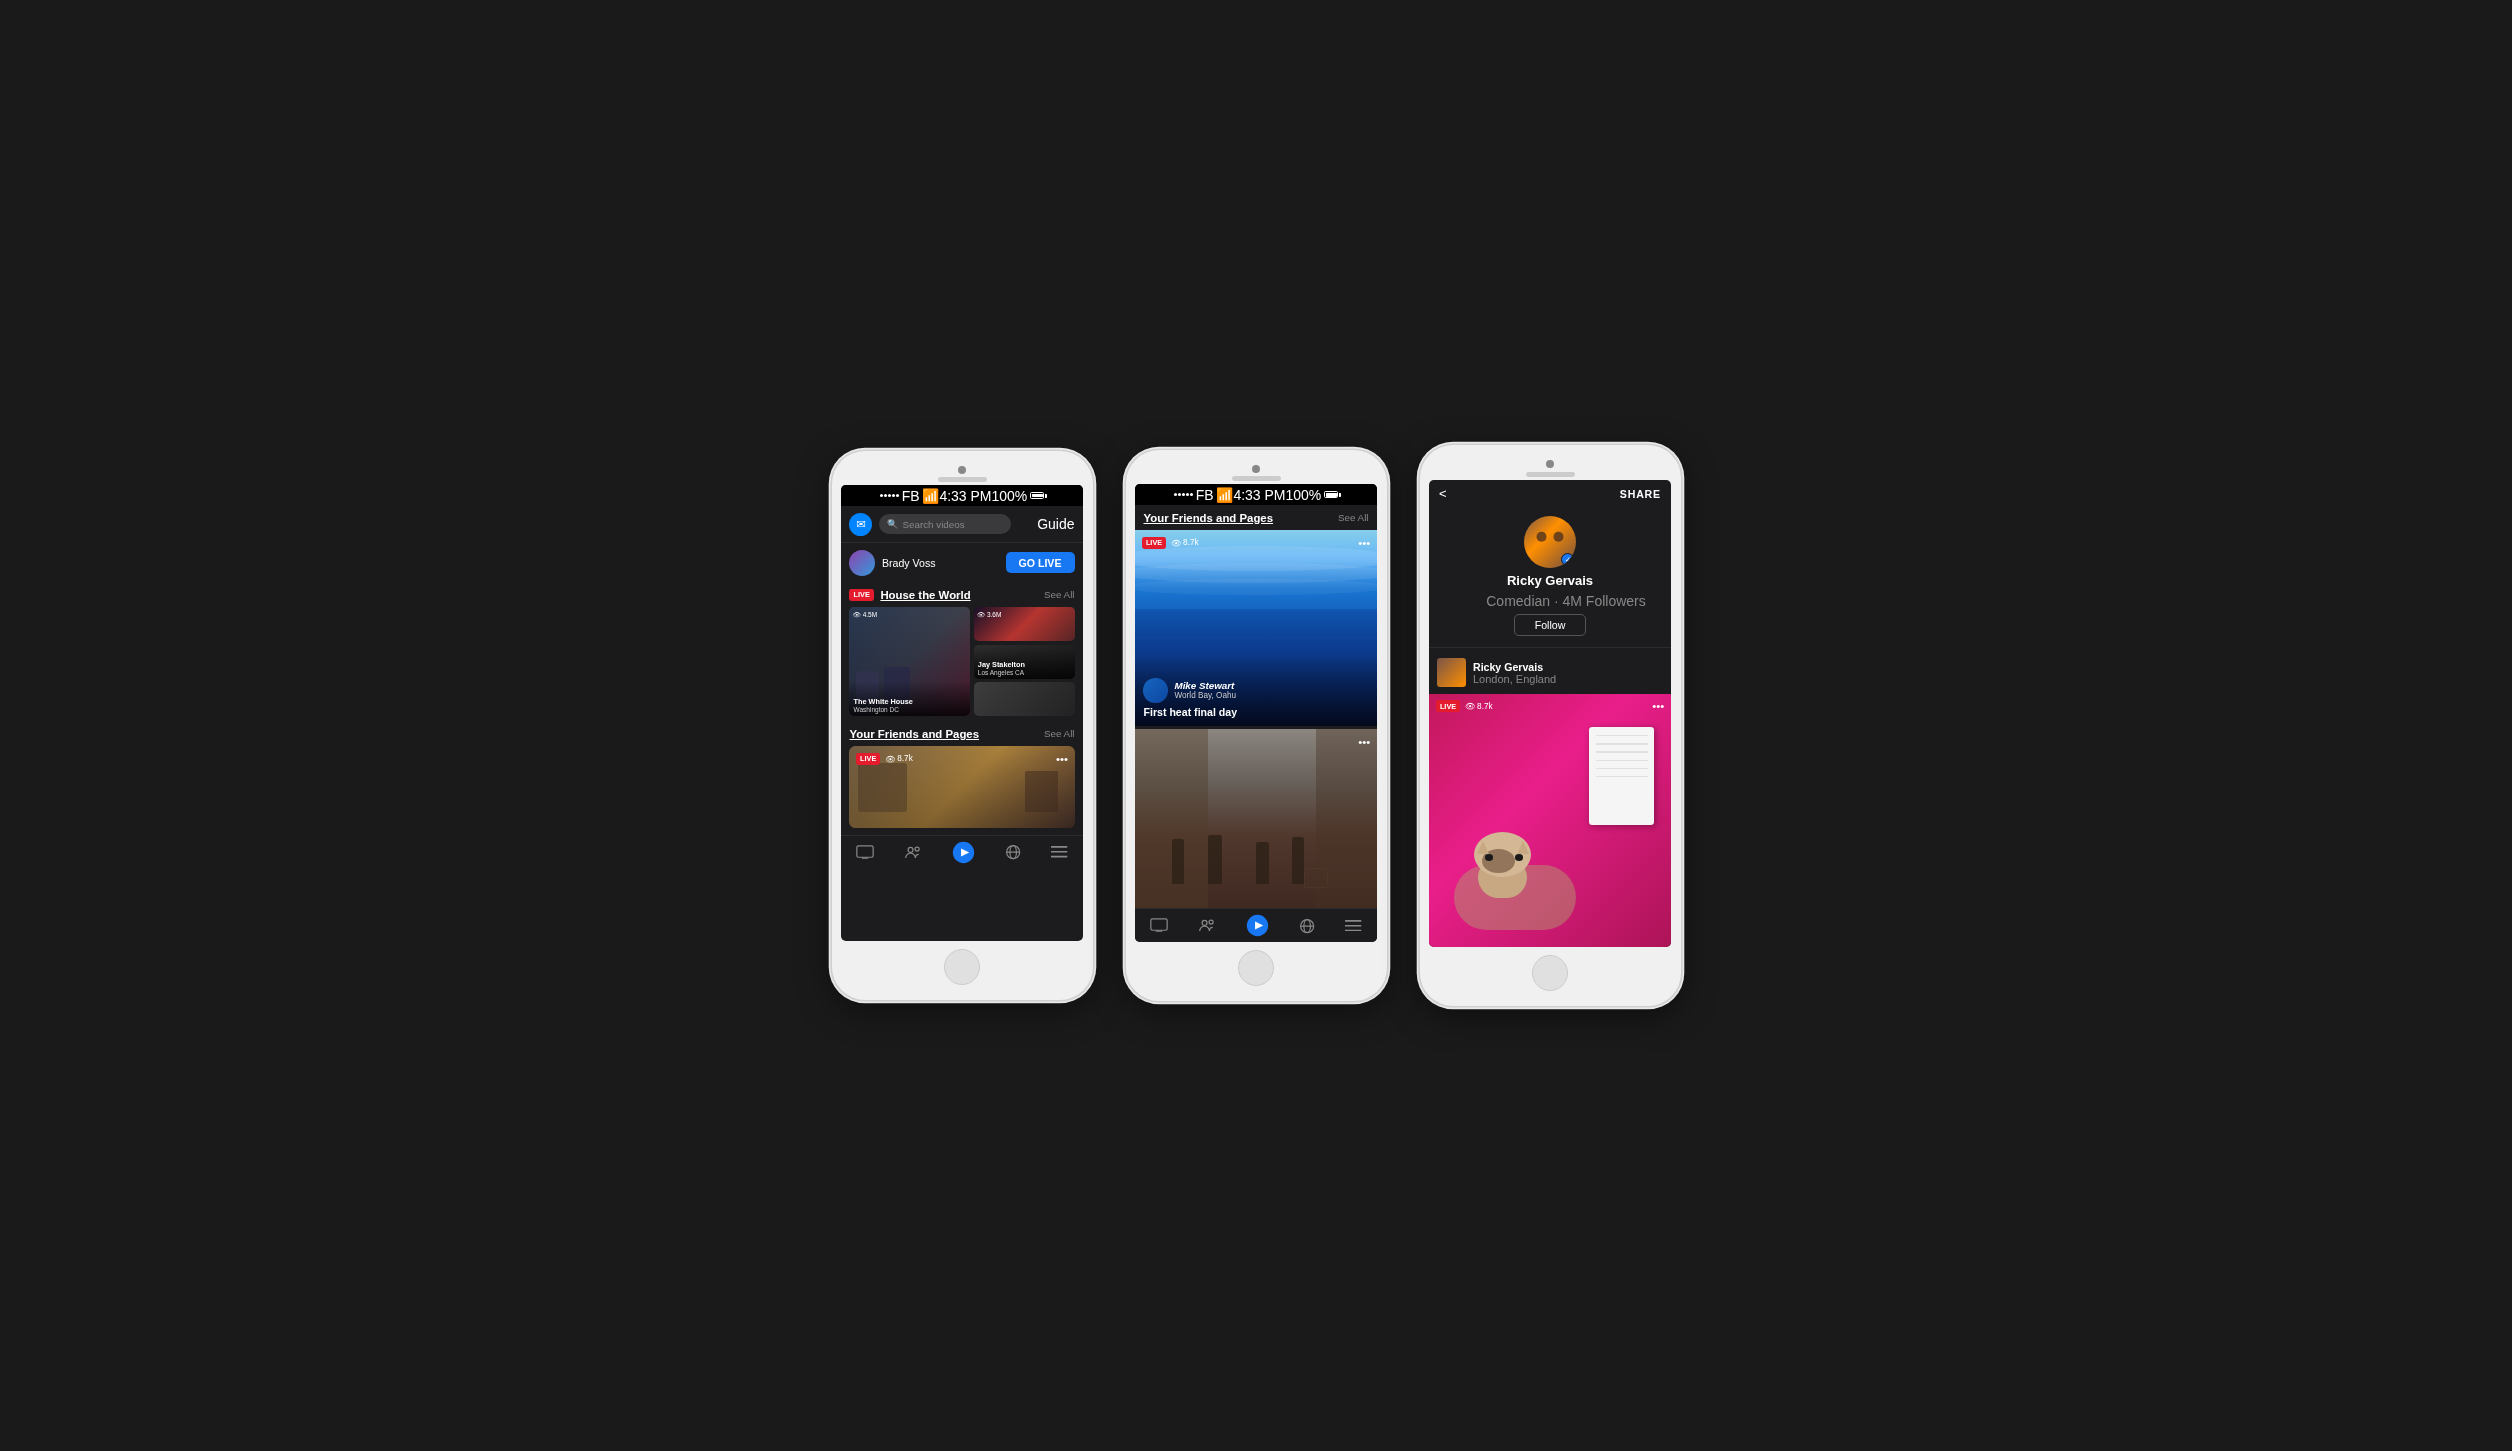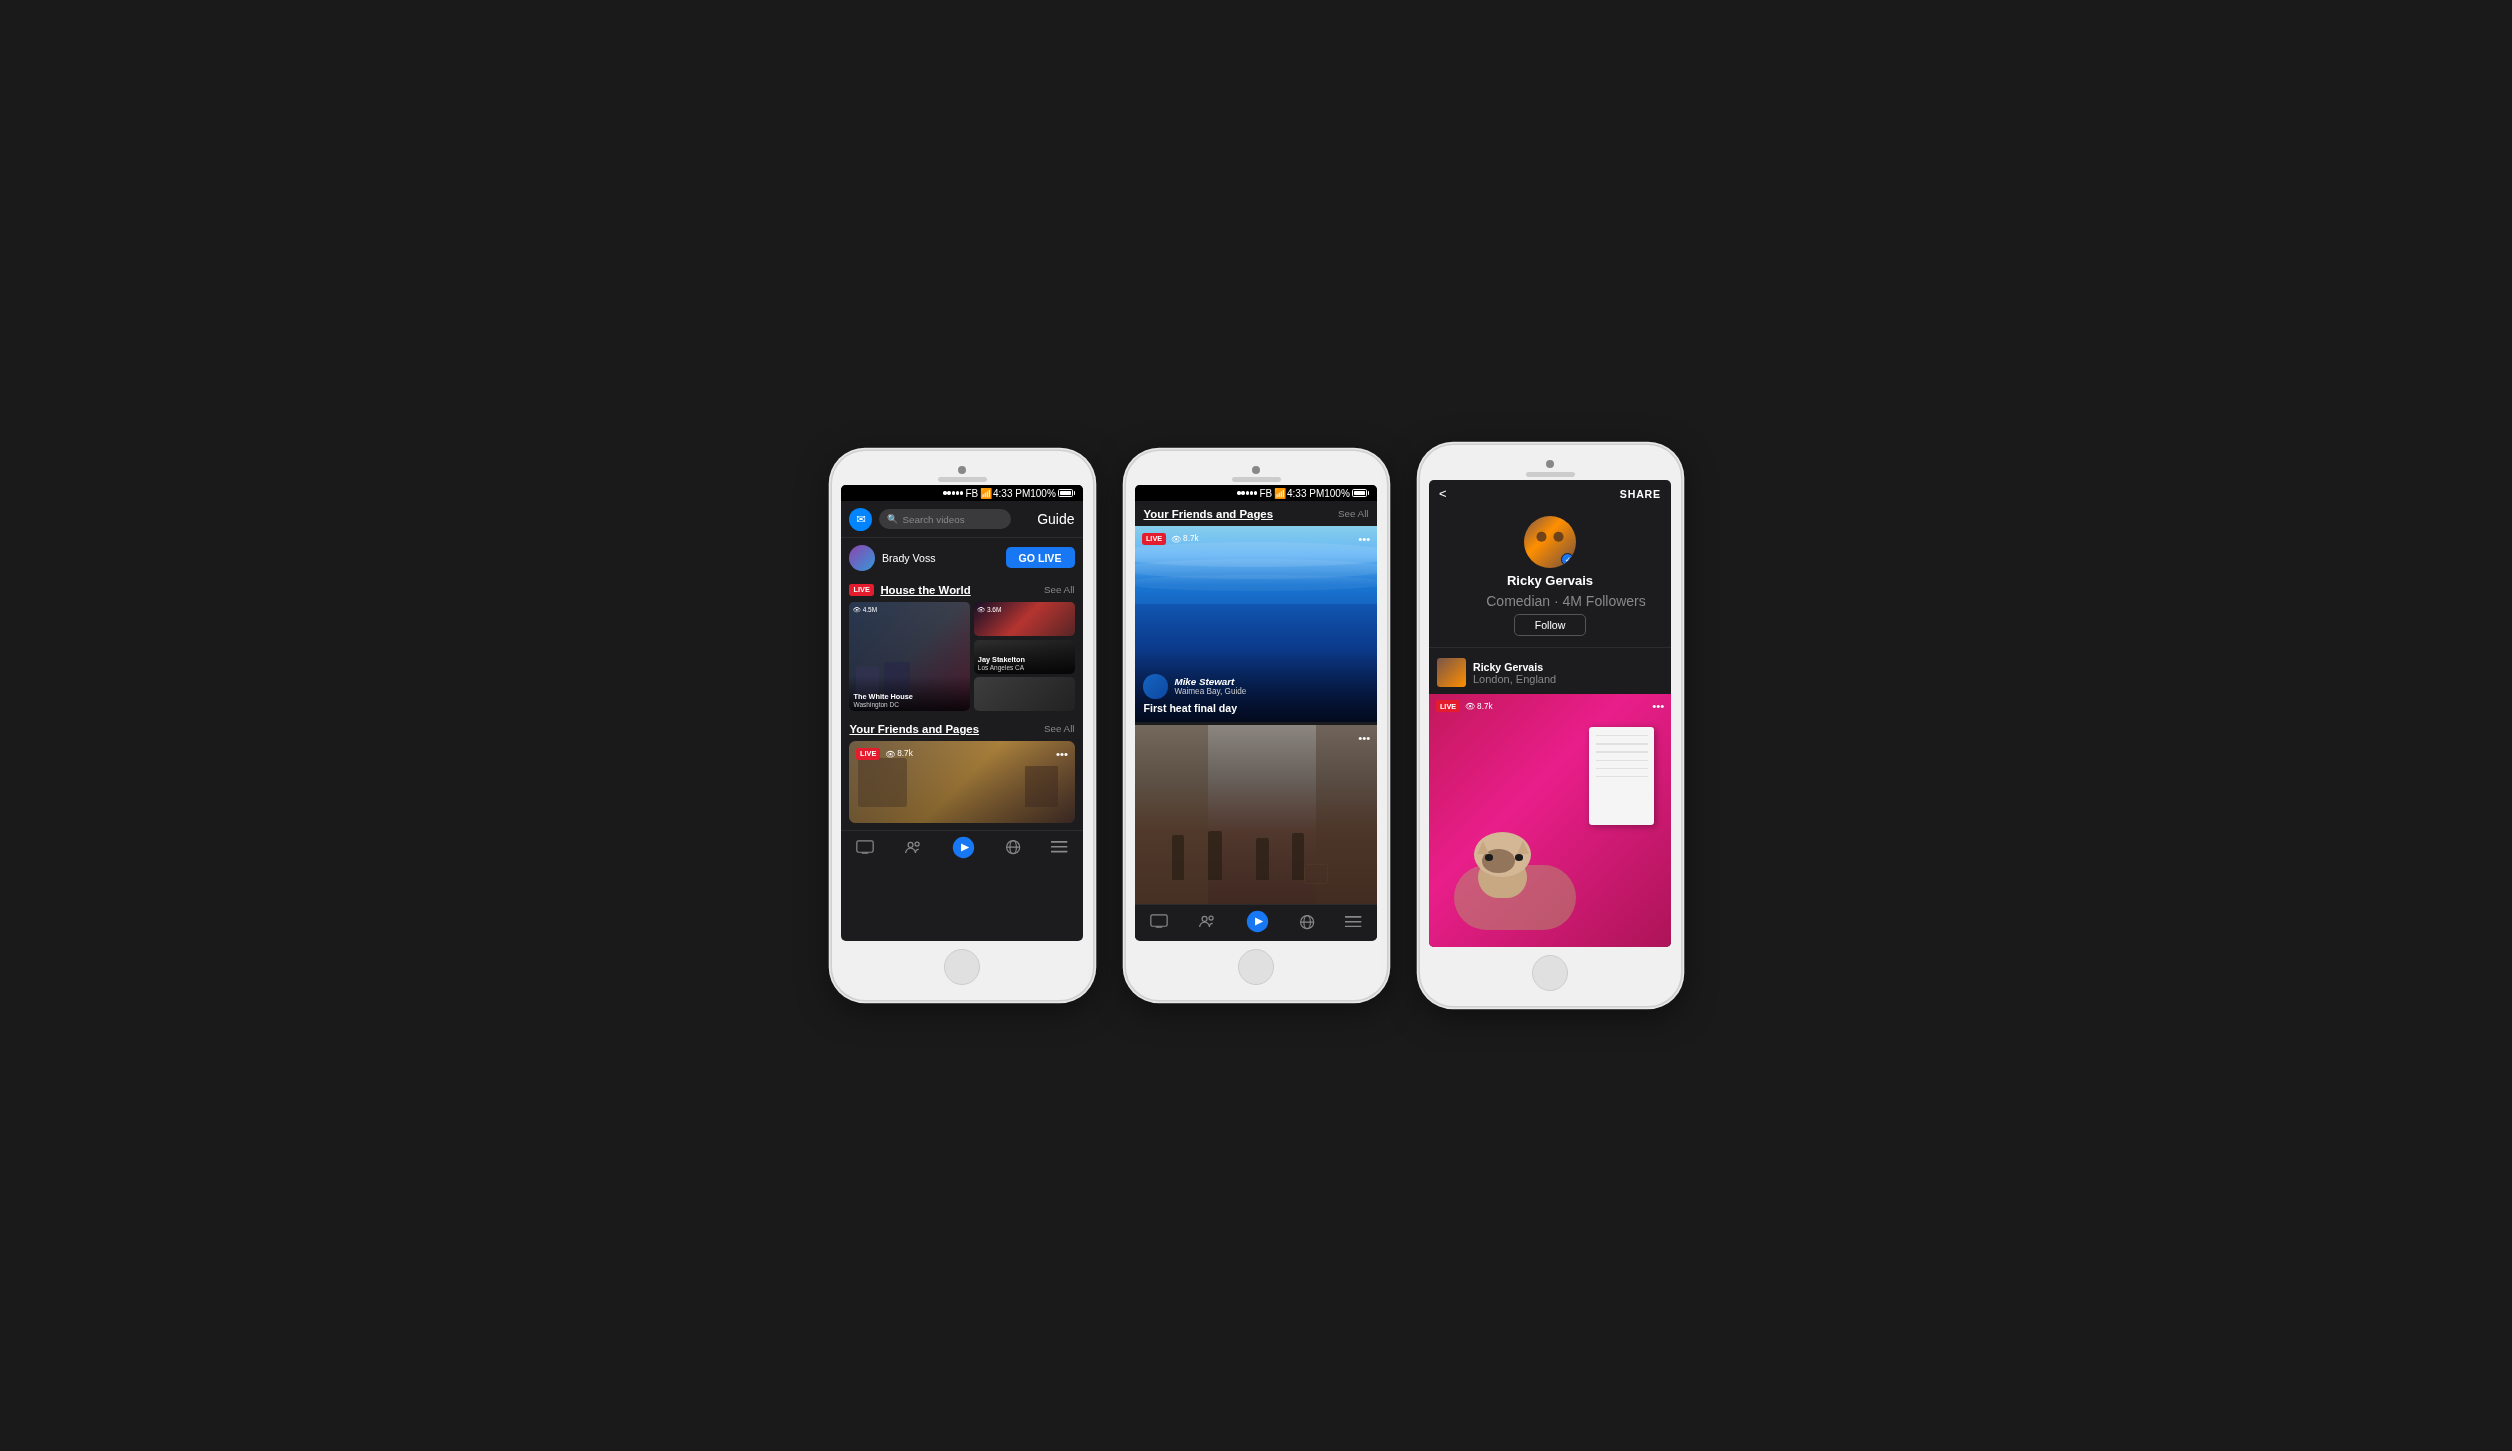--- a/index.html
+++ b/index.html
@@ -63,24 +63,24 @@
       width: 36px; height: 36px;
       border-radius: 50%;
       background: #e0e0e0;
       border: 1.6px solid #ccc;
     }
 
     
     .status-bar {
       background: #000;
       color: #fff;
-      font-size: 10px;
+      font-size: 14px;
       padding: 2.4px 9.8px;
       display: flex;
-      justify-content: flex-end;
+      justify-content: center;
       align-items: center;
     }
     .status-left { display: flex; align-items: center; gap: 2.4px; }
     .status-right { display: flex; align-items: center; gap: 2.4px; }
     .signal-dots { display: flex; gap: 0.8px; }
     .signal-dot {
       width: 3.3px; height: 3.3px;
       background: #fff;
       border-radius: 50%;
     }
@@ -537,21 +537,21 @@
             <span>8.7k</span>
           </span>
         </div>
         <div style="position:absolute;top:6.5px;right:6.5px;color:#fff;font-size:11.4px;">•••</div>
 
         <div style="position:absolute;bottom:0;left:0;right:0;background:linear-gradient(transparent,rgba(0,0,0,0.7));padding:24.5px 8.2px 8.2px;">
           <div class="large-user-row">
             <div class="large-avatar" style="background:linear-gradient(135deg,#1565c0,#0d47a1);border-radius:50%;"></div>
             <div>
               <div class="large-user-name">Mike Stewart</div>
-              <div class="large-user-loc">Waimea Bay, Guide</div>
+              <div class="large-user-loc">World Bay, Oahu</div>
             </div>
           </div>
           <div class="large-caption">First heat final day</div>
         </div>
       </div>
     </div>
 
     <div style="margin: 3.3px 0 0; position: relative;">
       <div class="street-bg" style="height: 179px; position: relative; overflow: hidden;">
 

